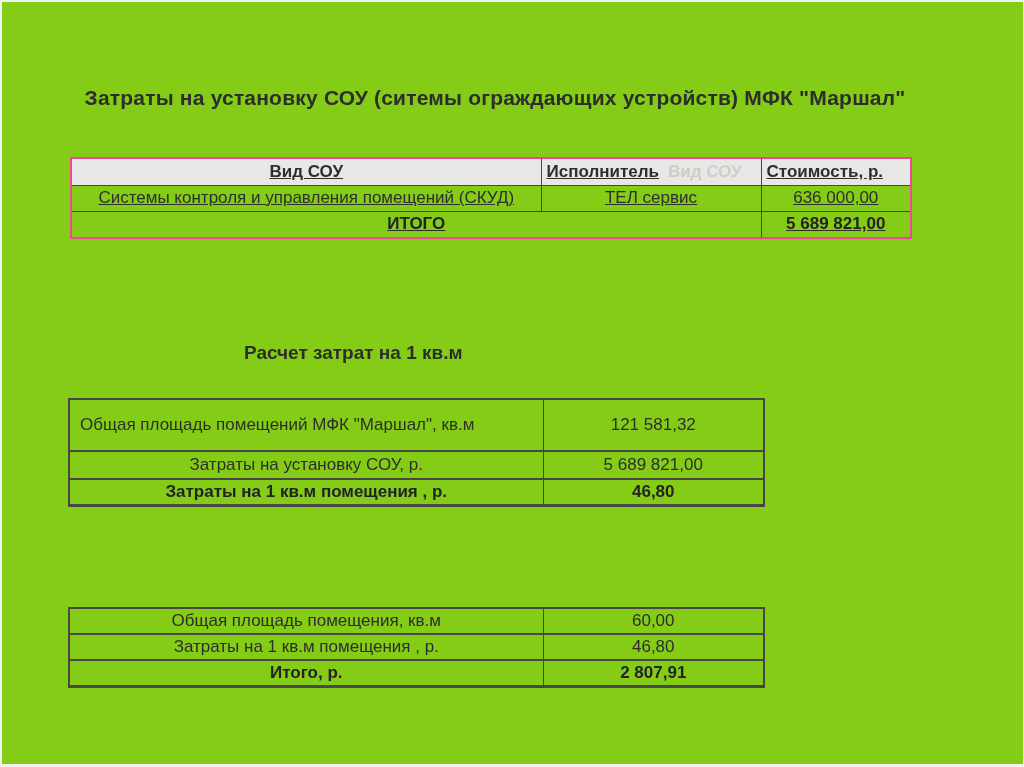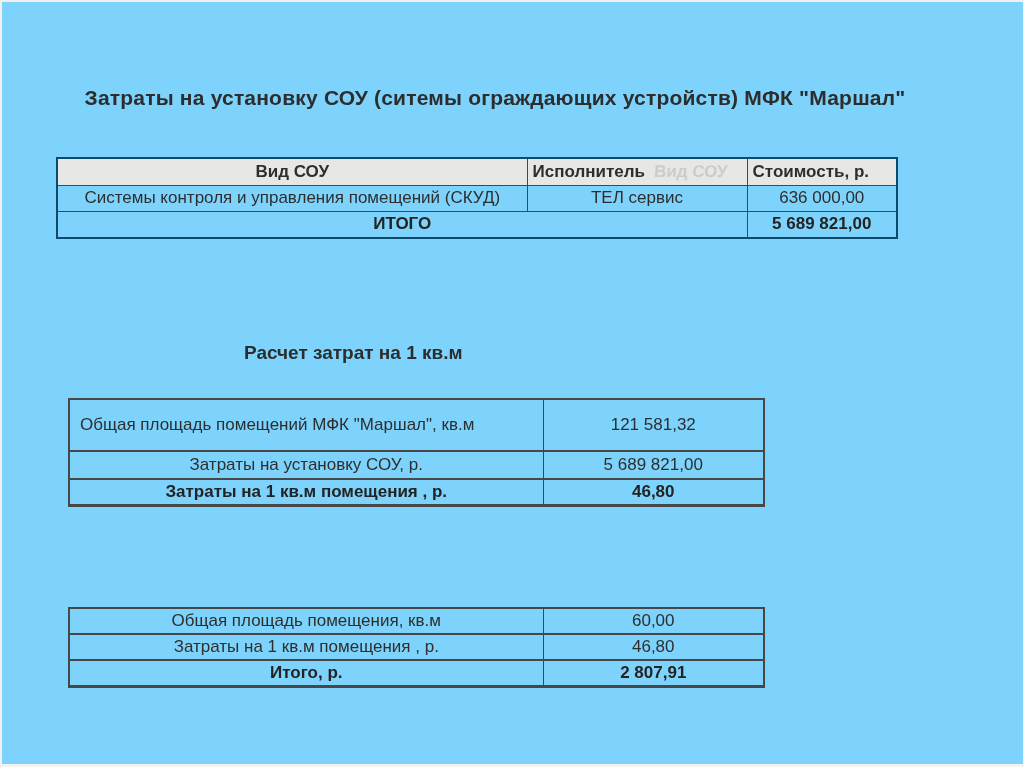--- a/index.html
+++ b/index.html
@@ -7,21 +7,21 @@
   body {
     font-family: "Liberation Sans", "DejaVu Sans", sans-serif;
     background: #ffffff;
     color: #2e2e2e;
     overflow: hidden;
   }
   .page {
     position: relative;
     width: 1024px;
     height: 767px;
-    background: #7dd3fc;
+    background: #84cc16;
     box-shadow: inset 2px 2px 0 #f1f1f1, inset -1px -3px 0 #f3f3f2;
   }
   .doc-title {
     position: absolute;
     top: 86px;
     left: 0;
     width: 990px;
     text-align: center;
     font-size: 21px;
     font-weight: bold;
@@ -36,21 +36,21 @@
     color: #2e2e2e;
   }
   td, th {
     vertical-align: middle;
     text-align: center;
     padding: 0 5px;
     overflow: hidden;
     white-space: nowrap;
   }
   
-  .t1 { left: 56px; top: 157px; width: 840px; border: 2px solid #0c4a6e; }
+  .t1 { left: 70px; top: 157px; width: 840px; border: 2px solid #ec4899; text-decoration: underline; }
   .t1 td, .t1 th { border: 1px solid #474747; }
   .t1 tr { height: 26px; }
   .t1 tr.hdr { height: 27px; }
   .t1 tr.hdr th { background: #e7e7e5; font-weight: bold; font-size: 17px; }
   .t1 th.left-h { text-align: left; padding-left: 5px; }
   .t1 td.contractor-left { text-align: left; padding-left: 4px; }
   .ghost {
     color: #c3c3c0;
     font-weight: bold;
     opacity: 0.75;

